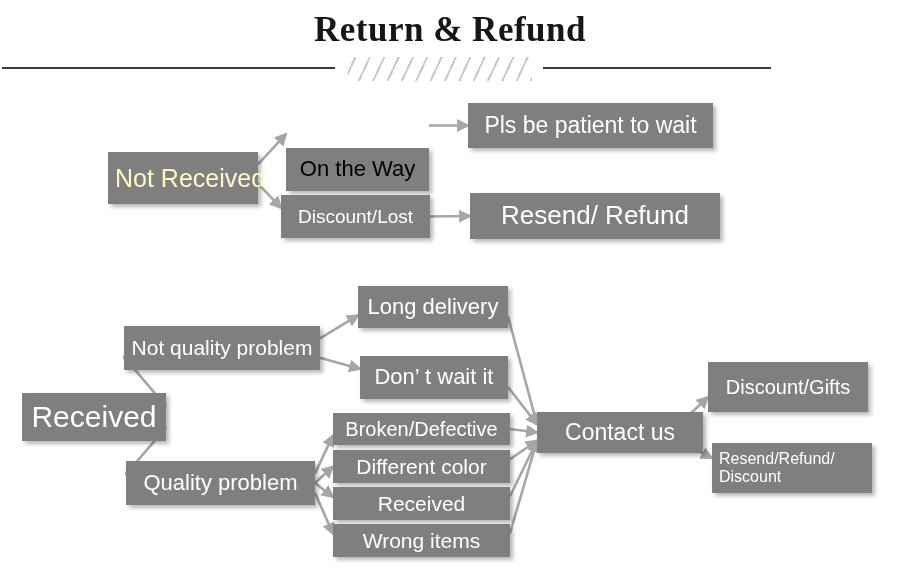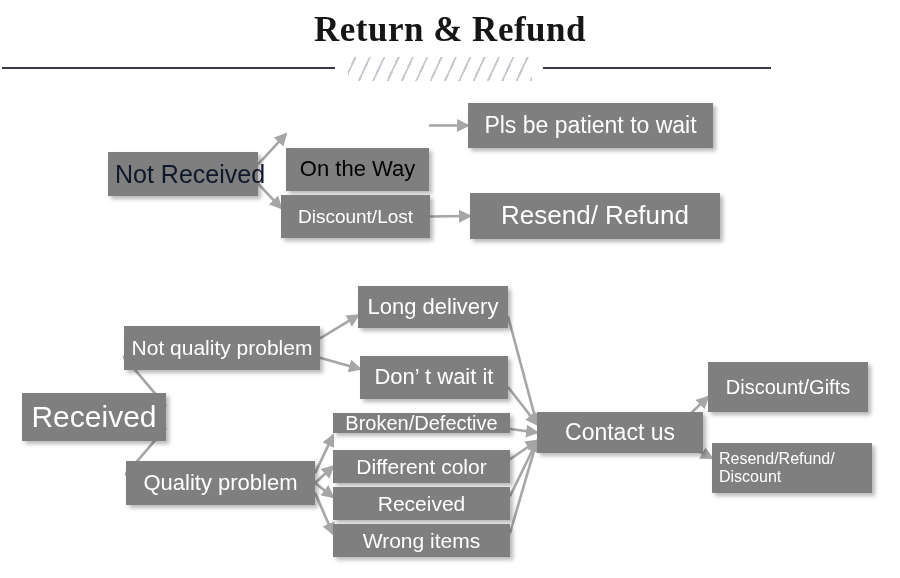--- a/index.html
+++ b/index.html
@@ -159,31 +159,31 @@
       <line x1="508" y1="386.96" x2="537" y2="424.3" stroke="#a6a6a6" stroke-width="2.6" marker-end="url(#arrowhead)"></line>
       <line x1="510" y1="429" x2="537" y2="432.5" stroke="#a6a6a6" stroke-width="2.6" marker-end="url(#arrowhead)"></line>
       <line x1="510" y1="459.24" x2="537" y2="440.7" stroke="#a6a6a6" stroke-width="2.6" marker-end="url(#arrowhead)"></line>
       <line x1="510" y1="496.24" x2="537" y2="440.7" stroke="#a6a6a6" stroke-width="2.6" marker-end="url(#arrowhead)"></line>
       <line x1="510" y1="533.24" x2="537" y2="440.7" stroke="#a6a6a6" stroke-width="2.6" marker-end="url(#arrowhead)"></line>
       <line x1="680" y1="423.48" x2="708" y2="397" stroke="#a6a6a6" stroke-width="2.6" marker-end="url(#arrowhead)"></line>
       <line x1="680" y1="441.52" x2="712" y2="458" stroke="#a6a6a6" stroke-width="2.6" marker-end="url(#arrowhead)"></line>
     </svg>
 
   <div id="nodes">
-      <div class="node left" style="left: 108px; top: 152px; width: 150px; height: 44px; font-size: 25px; background: rgb(127, 127, 127); color: #0f172a;"><span>Not Received</span></div>
+      <div class="node left" style="left: 108px; top: 152px; width: 150px; height: 52px; font-size: 25px; background: rgb(127, 127, 127); color: #fef9c3;"><span>Not Received</span></div>
       <div class="node center" style="left: 286px; top: 104px; width: 143px; height: 43px; font-size: 22px; background: rgb(127, 127, 127); color: #000000; margin-top: 44px;"><span>On the Way</span></div>
       <div class="node center" style="left: 281px; top: 195px; width: 149px; height: 43px; font-size: 19px; background: rgb(127, 127, 127); color: rgb(255, 255, 255);"><span>Discount/Lost</span></div>
       <div class="node center" style="left: 468px; top: 103px; width: 245px; height: 45px; font-size: 23px; background: rgb(127, 127, 127); color: rgb(255, 255, 255);"><span>Pls be patient to wait</span></div>
       <div class="node center" style="left: 470px; top: 193px; width: 250px; height: 46px; font-size: 26px; background: rgb(127, 127, 127); color: rgb(255, 255, 255);"><span>Resend/ Refund</span></div>
       <div class="node center" style="left: 22px; top: 393px; width: 144px; height: 48px; font-size: 30px; background: rgb(127, 127, 127); color: rgb(255, 255, 255);"><span>Received</span></div>
       <div class="node center" style="left: 124px; top: 326px; width: 196px; height: 44px; font-size: 21px; background: rgb(127, 127, 127); color: rgb(255, 255, 255);"><span>Not quality problem</span></div>
       <div class="node center" style="left: 126px; top: 461px; width: 189px; height: 44px; font-size: 22px; background: rgb(127, 127, 127); color: rgb(255, 255, 255);"><span>Quality problem</span></div>
       <div class="node center" style="left: 358px; top: 286px; width: 150px; height: 42px; font-size: 22px; background: rgb(127, 127, 127); color: rgb(255, 255, 255);"><span>Long delivery</span></div>
       <div class="node center" style="left: 360px; top: 356px; width: 148px; height: 43px; font-size: 22px; background: rgb(127, 127, 127); color: rgb(255, 255, 255);"><span>Don’ t wait it</span></div>
-      <div class="node center" style="left: 333px; top: 413px; width: 177px; height: 20px; font-size: 20px; background: rgb(127, 127, 127); color: rgb(255, 255, 255);"><span>Broken/Defective</span></div>
+      <div class="node center" style="left: 333px; top: 413px; width: 177px; height: 32px; font-size: 20px; background: rgb(127, 127, 127); color: rgb(255, 255, 255);"><span>Broken/Defective</span></div>
       <div class="node center" style="left: 333px; top: 450px; width: 177px; height: 33px; font-size: 21px; background: rgb(127, 127, 127); color: rgb(255, 255, 255);"><span>Different color</span></div>
       <div class="node center" style="left: 333px; top: 487px; width: 177px; height: 33px; font-size: 21px; background: rgb(127, 127, 127); color: rgb(255, 255, 255);"><span>Received</span></div>
       <div class="node center" style="left: 333px; top: 524px; width: 177px; height: 33px; font-size: 21px; background: rgb(127, 127, 127); color: rgb(255, 255, 255);"><span>Wrong items</span></div>
       <div class="node center" style="left: 537px; top: 412px; width: 166px; height: 41px; font-size: 23px; background: rgb(127, 127, 127); color: rgb(255, 255, 255);"><span>Contact us</span></div>
       <div class="node center" style="left: 708px; top: 362px; width: 160px; height: 50px; font-size: 20px; background: rgb(127, 127, 127); color: rgb(255, 255, 255);"><span>Discount/Gifts</span></div>
       <div class="node left" style="left: 712px; top: 443px; width: 160px; height: 50px; font-size: 16px; background: rgb(127, 127, 127); color: rgb(255, 255, 255);"><span>Resend/Refund/
 Discount</span></div>
     </div>
 
 </div>

